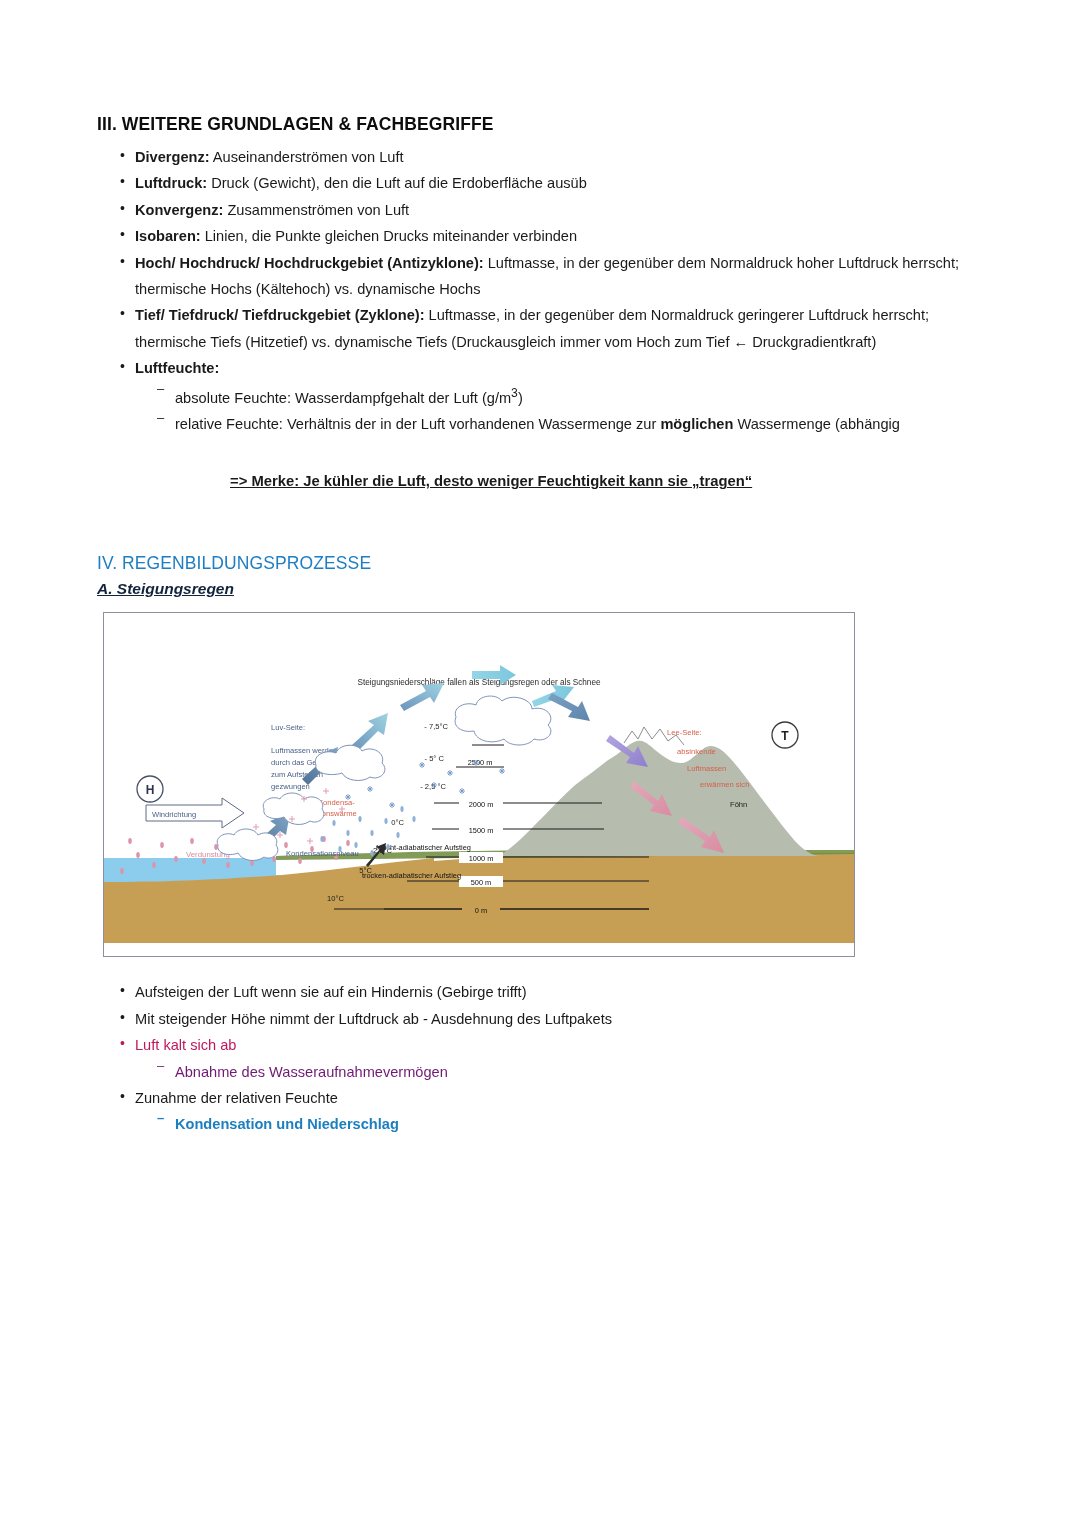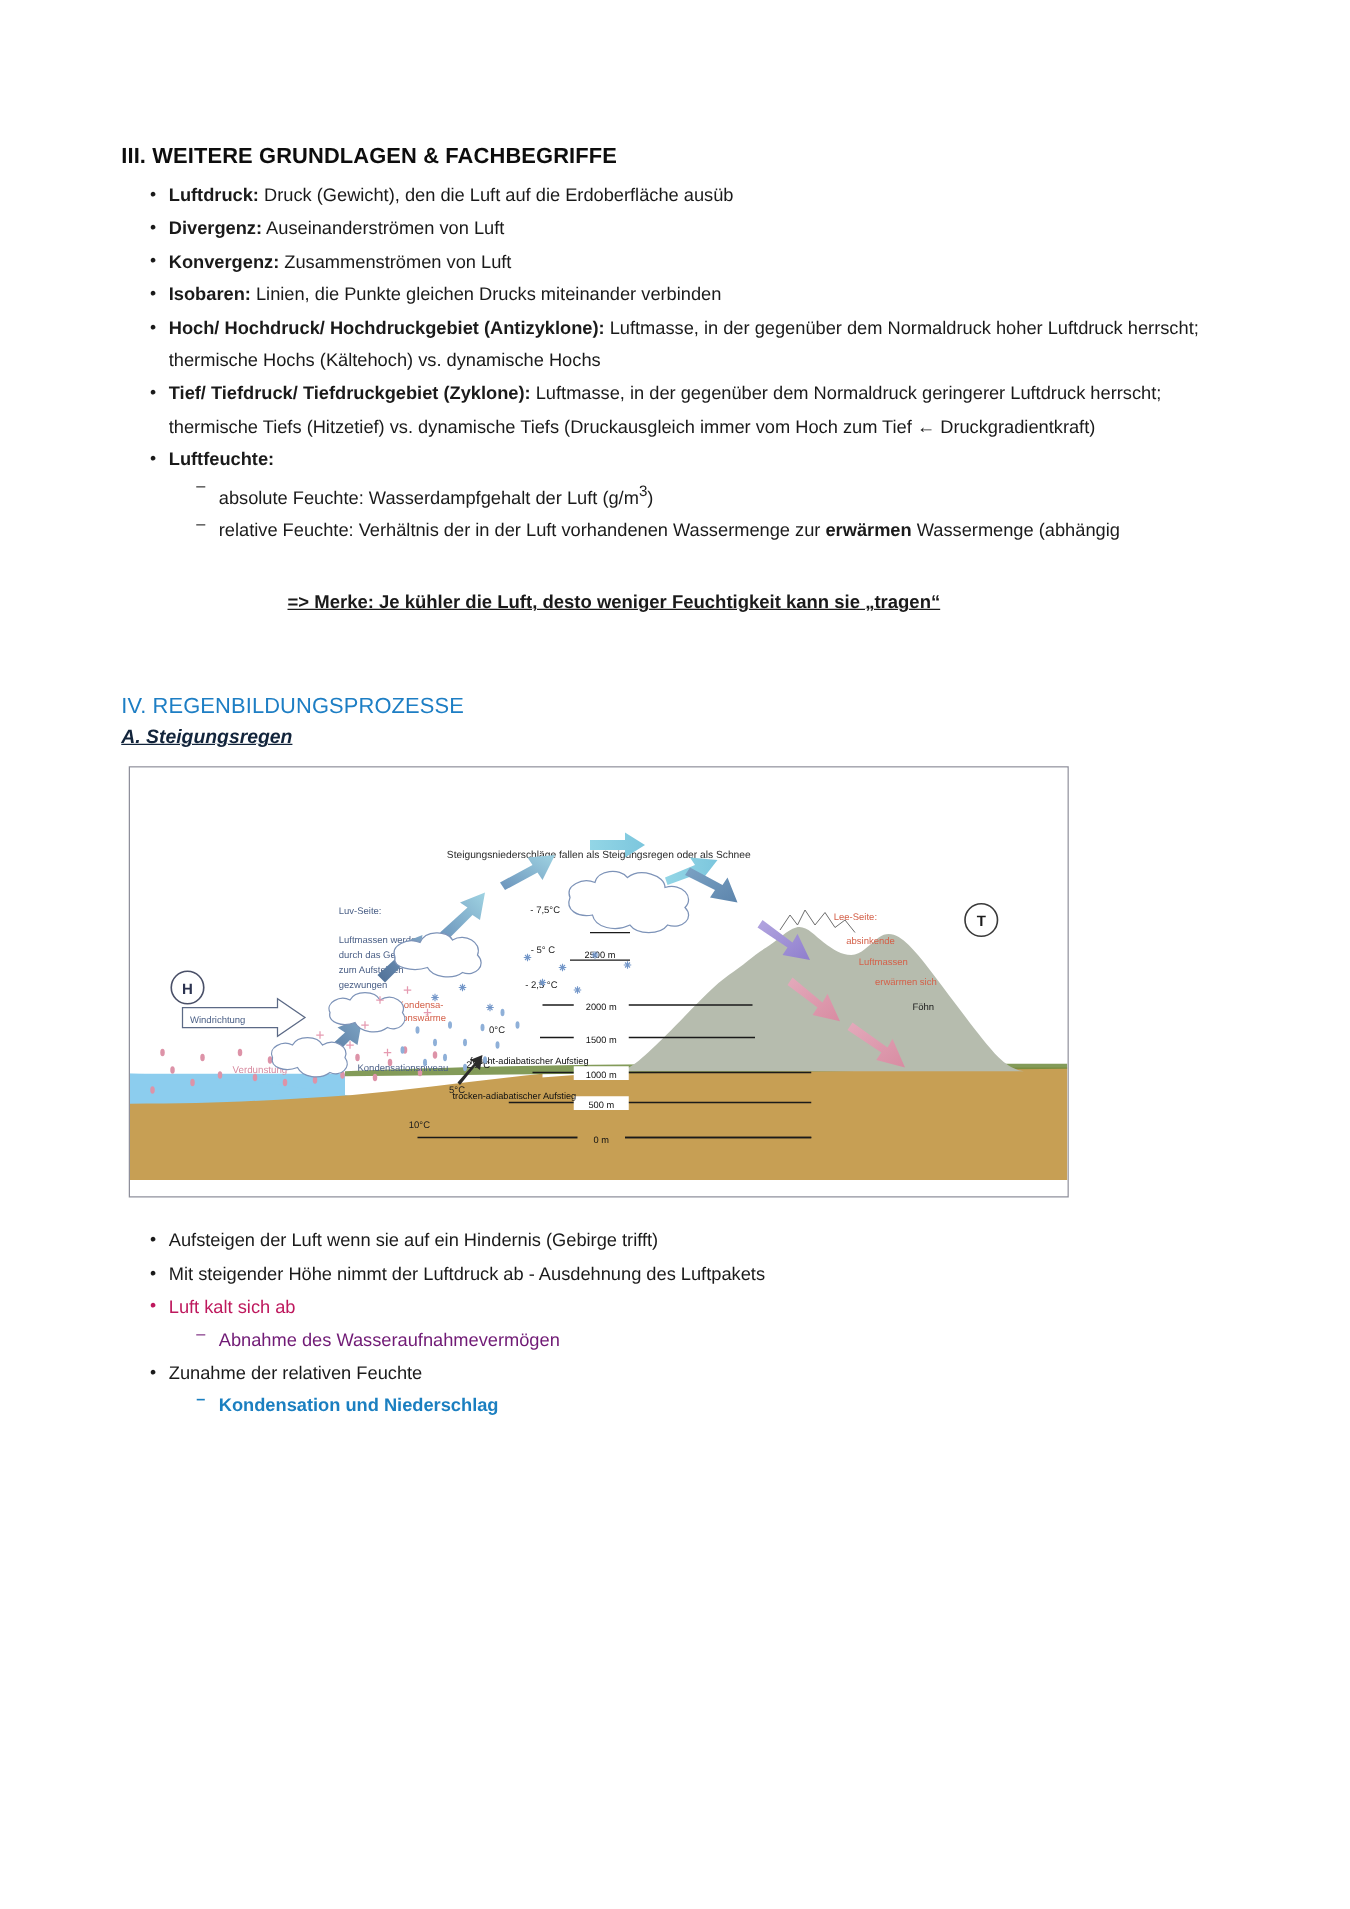--- a/index.html
+++ b/index.html
@@ -161,26 +161,26 @@
 </head>
 <body>
 
 <div class="page">
   <div class="content">
 
     <h2 class="sec-heading">III. WEITERE GRUNDLAGEN &amp; FACHBEGRIFFE</h2>
 
     <ul class="lv1">
       <li>
+        <b>Divergenz:</b><span> Auseinanderströmen von Luft</span>
+      </li>
+      <li>
         <b>Luftdruck:</b><span> Druck (Gewicht), den die Luft auf die Erdoberfläche ausüb</span>
       </li>
       <li>
-        <b>Divergenz:</b><span> Auseinanderströmen von Luft</span>
-      </li>
-      <li>
         <b>Konvergenz:</b><span> Zusammenströmen von Luft</span>
       </li>
       <li>
         <b>Isobaren:</b><span> Linien, die Punkte gleichen Drucks miteinander verbinden</span>
       </li>
       <li>
         <b>Hoch/ Hochdruck/ Hochdruckgebiet (Antizyklone):</b><span> Luftmasse, in der gegenüber dem Normaldruck hoher Luftdruck herrscht; thermische Hochs (Kältehoch) vs. dynamische Hochs</span>
       </li>
       <li>
         <b>Tief/ Tiefdruck/ Tiefdruckgebiet (Zyklone):</b><span> Luftmasse, in der gegenüber dem Normaldruck geringerer Luftdruck herrscht; thermische Tiefs (Hitzetief) vs. dynamische Tiefs (Druckausgleich immer vom Hoch zum Tief ← Druckgradientkraft)</span>
@@ -188,21 +188,21 @@
       <li>
         <b>Luftfeuchte:</b>
       </li>
     </ul>
 
     <ul class="lv2">
       <li>
         <span>absolute Feuchte: Wasserdampfgehalt der Luft (g/m</span><sup>3</sup><span>)</span>
       </li>
       <li>
-        <span>relative Feuchte: Verhältnis der in der Luft vorhandenen Wassermenge zur </span><b>erwärmen</b><span> Wassermenge (abhängig</span>
+        <span>relative Feuchte: Verhältnis der in der Luft vorhandenen Wassermenge zur </span><b>möglichen</b><span> Wassermenge (abhängig</span>
       </li>
     </ul>
 
     <div class="merke">=&gt; Merke: Je kühler die Luft, desto weniger Feuchtigkeit kann sie „tragen“</div>
 
     <div class="spacer-lg"></div>
 
     <h2 class="sec-heading-blue">IV. REGENBILDUNGSPROZESSE</h2>
     <h3 class="sub-heading">A. Steigungsregen</h3>
 

